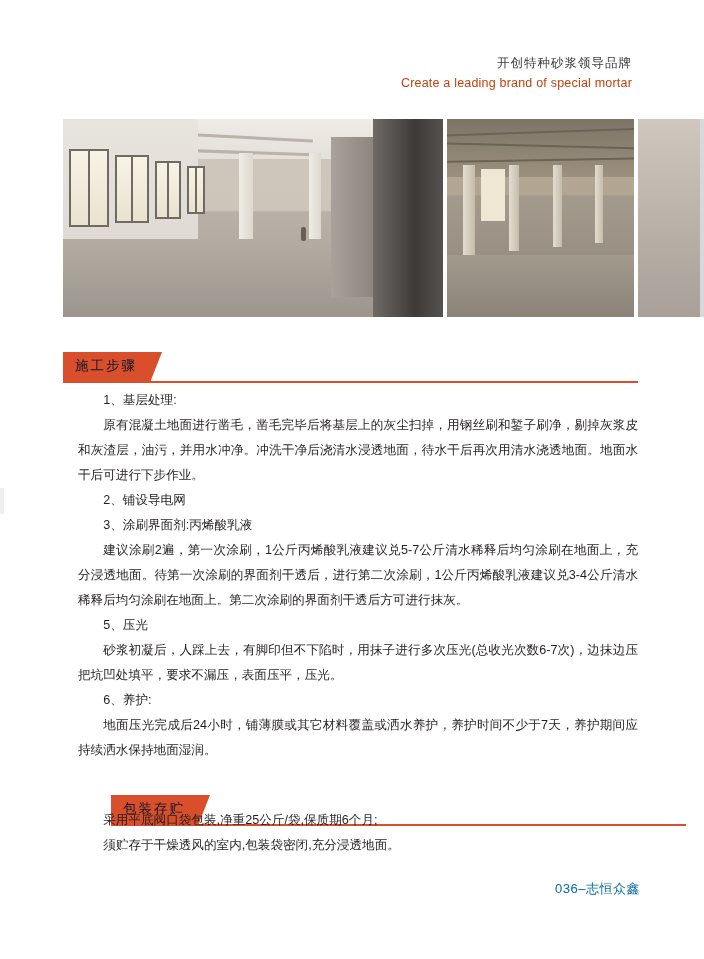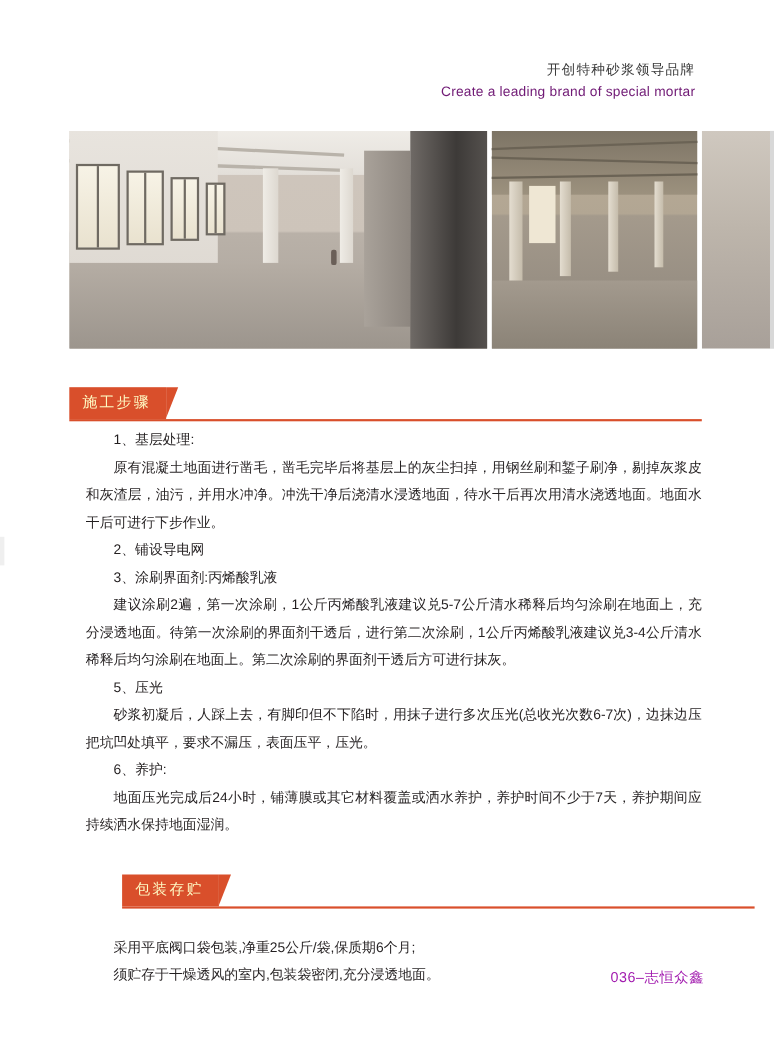--- a/index.html
+++ b/index.html
@@ -24,21 +24,21 @@
     text-align: right;
     line-height: 1.35;
   }
   .header .cn {
     font-size: 12.5px;
     color: #3a3a3a;
     letter-spacing: 1px;
   }
   .header .en {
     font-size: 12.5px;
-    color: #701a75;
+    color: #c2410c;
     letter-spacing: 0.2px;
     margin-top: 3px;
   }
 
   
   .photo-band {
     position: absolute;
     top: 119px;
     left: 63px;
     width: 637px;
@@ -158,21 +158,21 @@
 
   
   .section-head {
     position: absolute;
     left: 63px;
     width: 575px;
   }
   .sh-badge {
     display: inline-block;
     background: #d94f2b;
-    color: #fef9c3;
+    color: #0f172a;
     font-size: 13.5px;
     letter-spacing: 2px;
     padding: 5px 14px 6px 12px;
     position: relative;
   }
   .sh-badge::after {
     content: "";
     position: absolute;
     right: -11px; top: 0;
     border-top: 28px solid #d94f2b;
@@ -197,21 +197,21 @@
   .body-block p { margin: 0; }
   .p-title { font-weight: normal; text-indent: 2em; }
   .p-text { text-indent: 2em; }
 
   
   .footer {
     position: absolute;
     right: 64px;
     top: 880px;
     font-size: 13px;
-    color: #a21caf;
+    color: #0369a1;
     letter-spacing: 0.5px;
   }
 </style>
 </head>
 <body>
 
 <div class="header">
   <div class="cn">开创特种砂浆领导品牌</div>
   <div class="en">Create a leading brand of special mortar</div>
 </div>
@@ -273,18 +273,18 @@
   <p class="p-text">砂浆初凝后，人踩上去，有脚印但不下陷时，用抹子进行多次压光(总收光次数6-7次)，边抹边压把坑凹处填平，要求不漏压，表面压平，压光。</p>
   <p class="p-title">6、养护:</p>
   <p class="p-text">地面压光完成后24小时，铺薄膜或其它材料覆盖或洒水养护，养护时间不少于7天，养护期间应持续洒水保持地面湿润。</p>
 </div>
 
 <div class="section-head" style="top:795px;padding-left:48px;">
   <div class="sh-badge">包装存贮</div>
   <div class="sh-rule"></div>
 </div>
 
-<div class="body-block" style="top:849px;">
+<div class="body-block" style="top:808px;">
   <p class="p-text">采用平底阀口袋包装,净重25公斤/袋,保质期6个月;</p>
   <p class="p-text">须贮存于干燥透风的室内,包装袋密闭,充分浸透地面。</p>
 </div>
 
 <div class="footer">036–志恒众鑫</div>
 
 </body></html>

